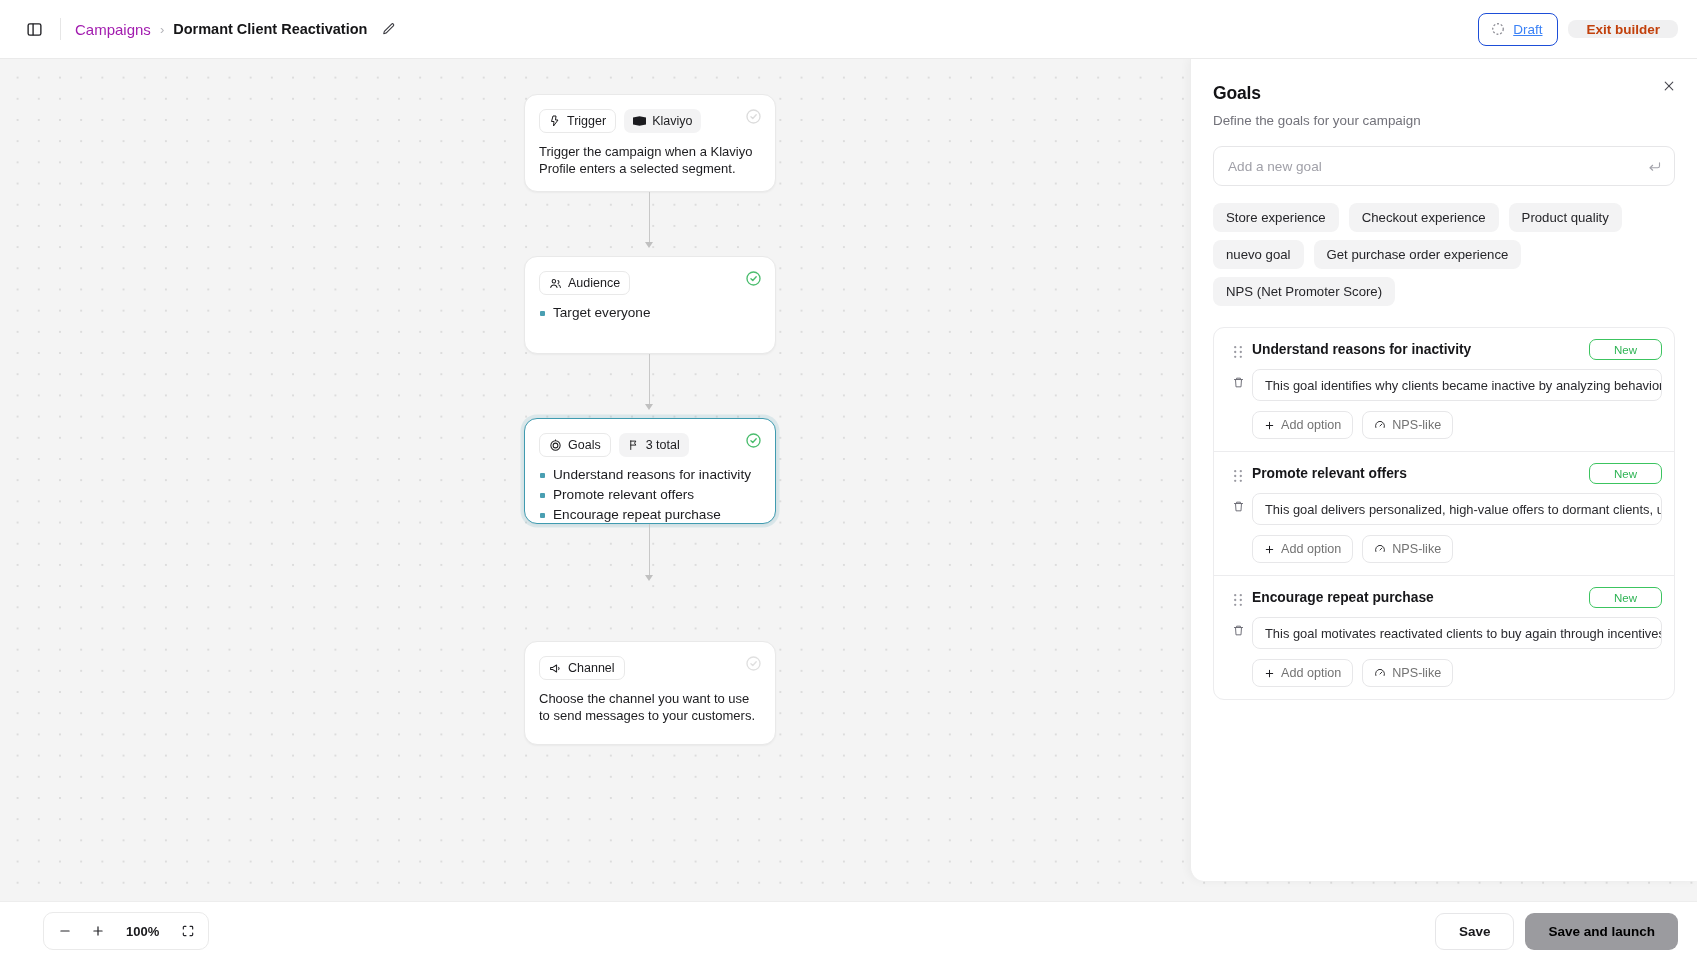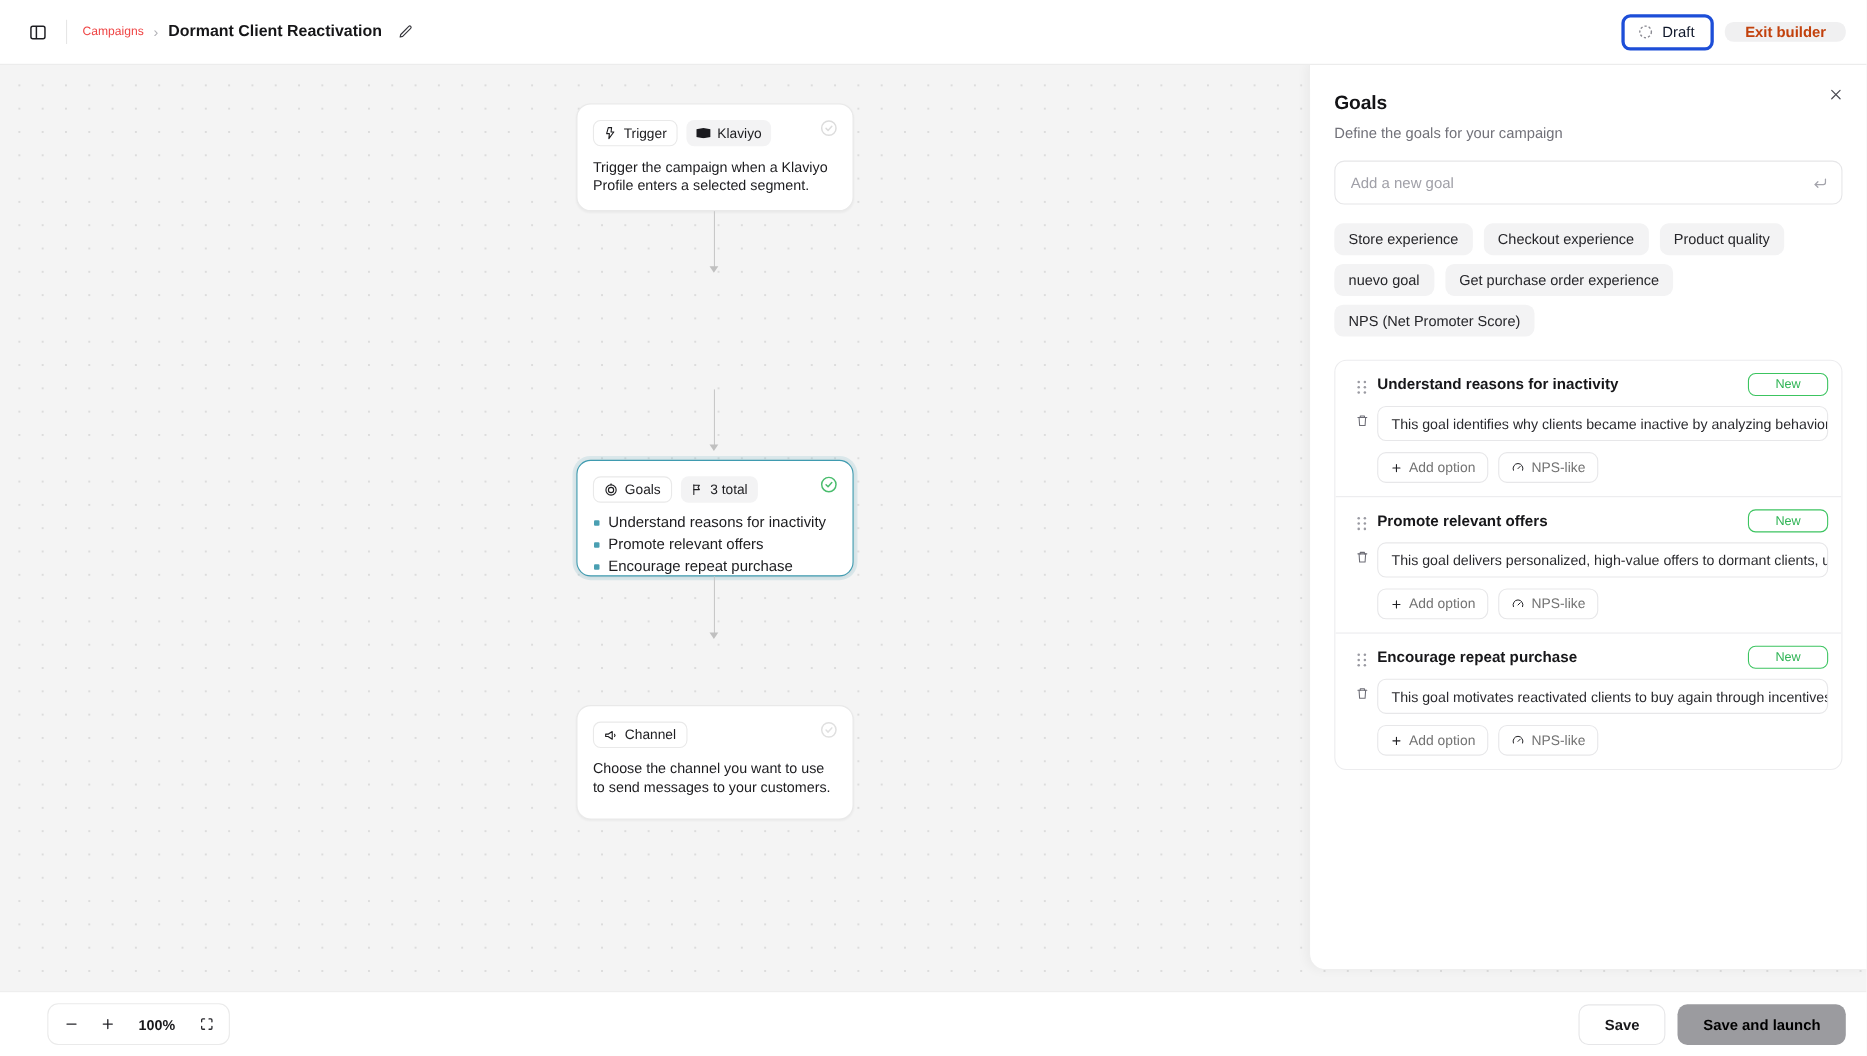--- a/index.html
+++ b/index.html
@@ -18,30 +18,30 @@
     background: #ffffff; display: flex; align-items: center;
     padding: 0 19px 0 18px; border-bottom: 1px solid #eaeaea; z-index: 30;
   }
   .icon-btn {
     width: 32px; height: 32px; border-radius: 7px;
     display: flex; align-items: center; justify-content: center;
     cursor: pointer; background: transparent; border: none;
   }
   .vdiv { width: 1px; height: 22px; background: #e6e6e6; margin: 0 14px 0 10px; }
   .crumb-link {
-    font-size: 11px; color: #ef4444; cursor: pointer; text-decoration: none;
+    font-size: 15px; color: #a21caf; cursor: pointer; text-decoration: none;
   }
   .crumb-sep { font-size: 13px; color: #b3b3b8; margin: 0 9px; }
   .crumb-current { font-size: 14.5px; color: #161618; font-weight: 700; }
   .pencil-btn { margin-left: 9px; width: 26px; height: 26px; }
   .topbar-right { margin-left: auto; display: flex; align-items: center; gap: 10px; }
   .draft-badge {
-    height: 33px; padding: 0 15px 0 12px; border: 3px solid #1d4ed8; border-radius: 8px;
-    display: flex; align-items: center; gap: 8px; font-size: 13.5px; color: #0f172a;
-    background: #fff; cursor: pointer;
+    height: 33px; padding: 0 15px 0 12px; border: 1px solid #1d4ed8; border-radius: 8px;
+    display: flex; align-items: center; gap: 8px; font-size: 13.5px; color: #3b82f6;
+    background: #fff; cursor: pointer; text-decoration: underline;
   }
   .exit-btn {
     height: 18px; padding: 0 18px; border-radius: 8px; background: #f0f0f1;
     border: none; font-size: 13.5px; color: #c2410c; font-weight: 600; cursor: pointer;
     font-family: "Liberation Sans", sans-serif;
   }
 
   
   .canvas {
     position: absolute; top: 59px; left: 0; width: 1697px; height: 842px;
@@ -242,20 +242,44 @@
         <svg width="17" height="17" viewBox="0 0 24 24" fill="none" stroke="#dcdcdc" stroke-width="1.9" stroke-linecap="round" stroke-linejoin="round">
           <circle cx="12" cy="12" r="9.2"></circle>
             <path d="m8.4 12.3 2.6 2.6 4.8-5.4"></path>
         </svg>
       </span>
     </div>
 
     <div class="connector" style="left:649px; top:133px; height:52px;"></div>
     <div class="arrowhead" style="left:645px; top:183px;"></div>
 
+    <div class="node" style="left:524px; top:197px; height:98px;">
+      <div class="node-chips">
+        <span class="chip outlined">
+          <span style="display:flex">
+            <svg width="13" height="13" viewBox="0 0 24 24" fill="none" stroke="#1d1d20" stroke-width="1.9" stroke-linecap="round">
+              <circle cx="9" cy="8" r="3.2"></circle>
+                <path d="M3.2 19.2a6 6 0 0 1 11.6 0"></path>
+                <path d="M16.5 6.6a3 3 0 0 1 0 5.6"></path>
+                <path d="M18 14.6a5.4 5.4 0 0 1 3 4.6"></path>
+            </svg>
+          </span>
+          <span>Audience</span>
+        </span>
+      </div>
+      <ul class="bullets">
+        <li>Target everyone</li>
+      </ul>
+      <span class="node-check">
+        <svg width="17" height="17" viewBox="0 0 24 24" fill="none" stroke="#4bbd6e" stroke-width="1.9" stroke-linecap="round" stroke-linejoin="round">
+          <circle cx="12" cy="12" r="9.2"></circle>
+            <path d="m8.4 12.3 2.6 2.6 4.8-5.4"></path>
+        </svg>
+      </span>
+    </div>
 
     <div class="connector" style="left:649px; top:295px; height:52px;"></div>
     <div class="arrowhead" style="left:645px; top:345px;"></div>
 
     <div class="node selected" style="left:524px; top:359px; height:106px;">
       <div class="node-chips">
         <span class="chip outlined">
           <span style="display:flex">
             <svg width="13" height="13" viewBox="0 0 24 24" fill="none" stroke="#1d1d20" stroke-width="1.9">
               <circle cx="12" cy="12" r="8.6"></circle>

